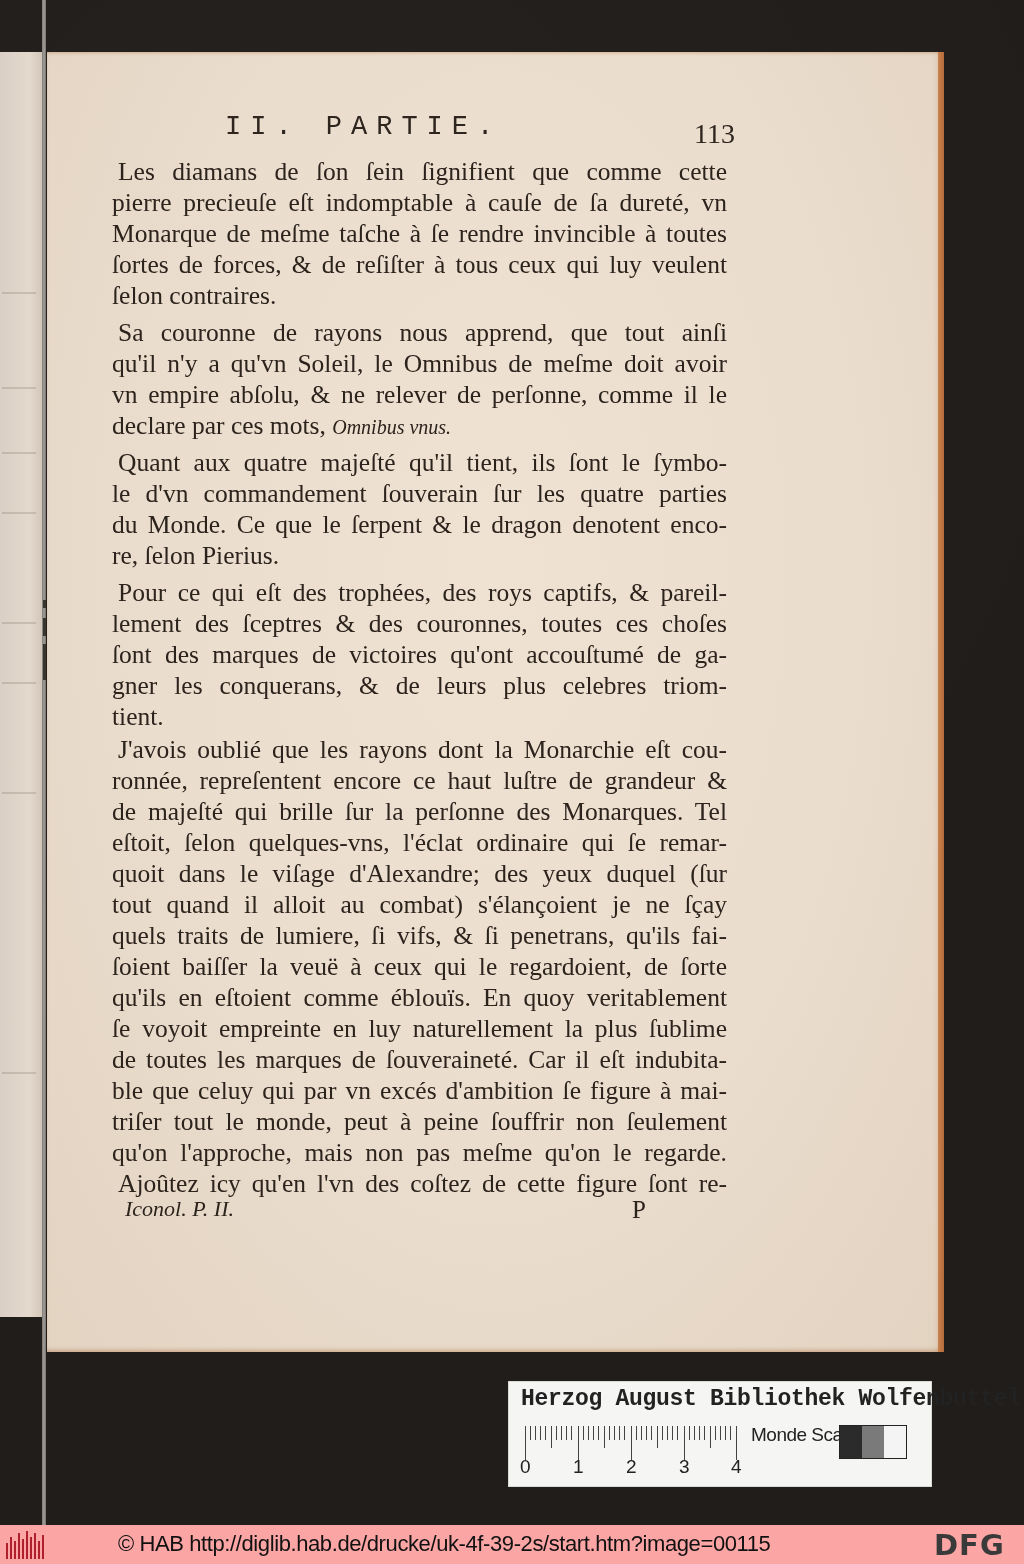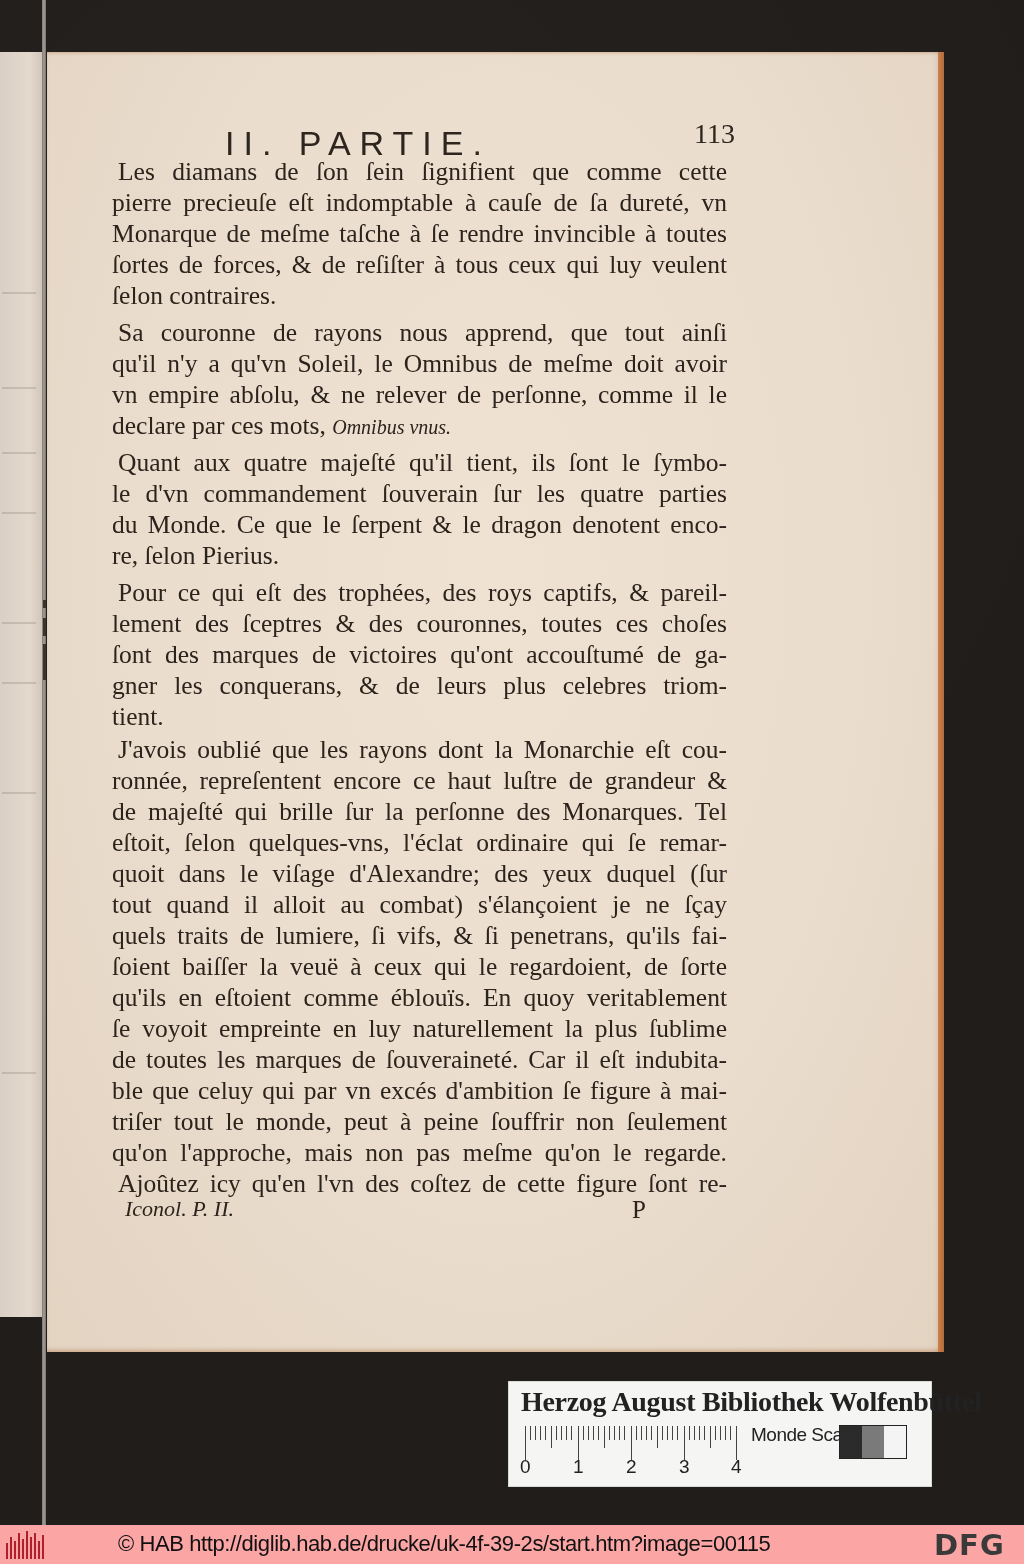--- a/index.html
+++ b/index.html
@@ -45,22 +45,22 @@
   .text-block {
     position:absolute; left:112px; top:112px; width:620px;
     color:#2c231c;
     font-family:"Liberation Serif", serif;
   }
   .running-head {
     position:absolute; left:225px; top:112px; width:510px; height:40px;
     color:#2d251e;
   }
   .running-head .title {
-    position:absolute; left:0; top:12px;
-    font-family:Liberation Sans, sans-serif; font-size:34px; letter-spacing:9px;
+    position:absolute; left:0; top:0;
+    font-family:Liberation Mono, monospace; font-size:27px; letter-spacing:9px;
   }
   .running-head .folio {
     position:absolute; right:0; top:6px;
     font-family:"Liberation Serif", serif; font-size:28px;
   }
   .line {
     position:absolute; left:0; white-space:nowrap;
     font-size:25.5px; line-height:31px;
     text-align:justify; text-align-last:justify;
     width:615px;
@@ -76,21 +76,21 @@
     position:absolute; left:632px; top:1196px;
     font-family:"Liberation Serif", serif; font-size:25px; color:#2c231c;
   }
   
   .card {
     position:absolute; left:508px; top:1381px; width:422px; height:104px;
     background:#f5f5f3; border:1px solid #d9d9d6;
   }
   .card .card-title {
     position:absolute; left:12px; top:4px;
-    font-family:Liberation Serif, serif; font-weight:bold; font-size:28px; color:#222;
+    font-family:Liberation Mono, monospace; font-weight:bold; font-size:23px; color:#222;
     white-space:nowrap; letter-spacing:-0.3px;
   }
   .ruler {
     position:absolute; left:14px; top:44px; width:216px; height:36px;
   }
   .ruler .tick { position:absolute; top:0; width:1px; background:#444; }
   .ruler-labels span {
     position:absolute; top:78px; font-family:"Liberation Sans", sans-serif; font-size:19px; color:#222;
   }
   .gray-label {

